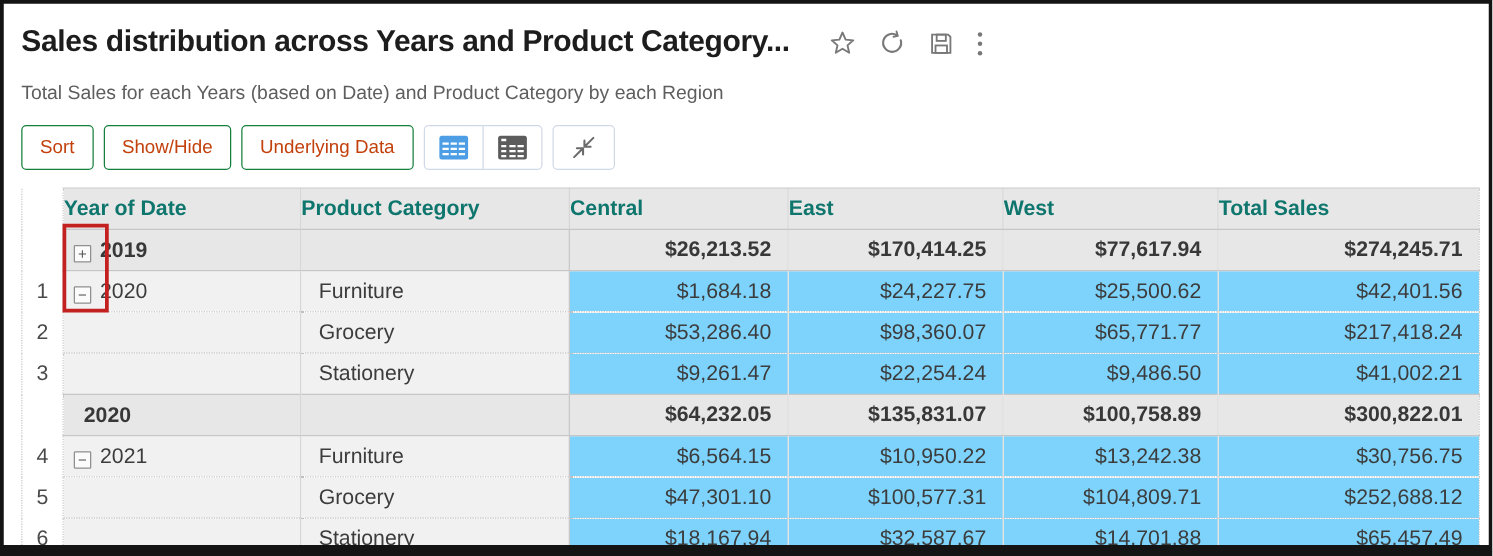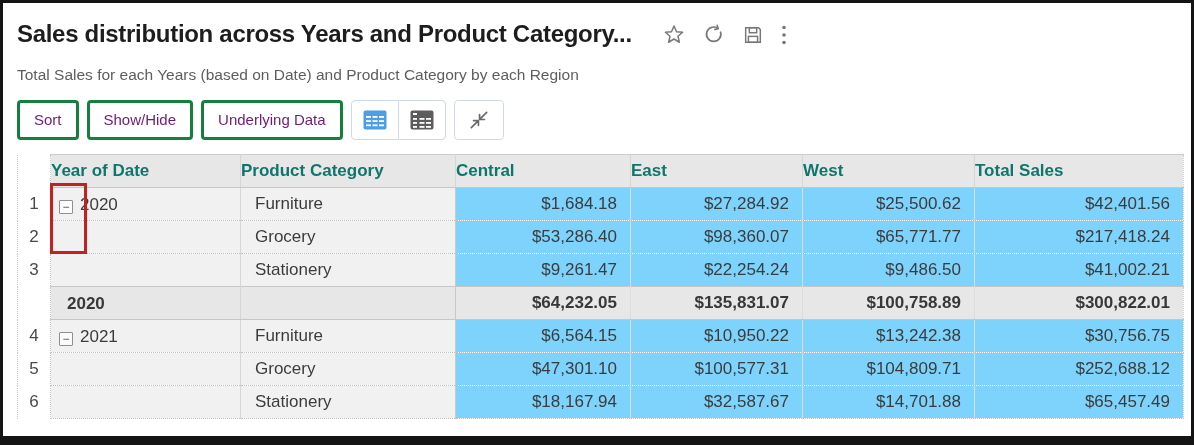--- a/index.html
+++ b/index.html
@@ -20,22 +20,22 @@
     letter-spacing:-0.3px; white-space:nowrap;
   }
   .hdr-actions { display:flex; align-items:center; gap:17px; margin-left:30px; margin-top:2px; }
   .hicon { display:inline-flex; align-items:center; justify-content:center; cursor:pointer; }
   .subtitle { margin-top:16px; font-size:15.5px; line-height:20px; color:#5e5e5e; }
 
   
   .toolbar { display:flex; align-items:stretch; gap:8px; margin:15px 0 0 14px; }
   .tbtn {
     font-family:"Liberation Sans", sans-serif;
-    font-size:15px; line-height:20px; color:#701a75; background:#fff;
-    border:3px solid #15803d; border-radius:4px; padding:7px 14px; cursor:pointer;
+    font-size:15px; line-height:20px; color:#c2410c; background:#fff;
+    border:1px solid #15803d; border-radius:4px; padding:7px 14px; cursor:pointer;
   }
   .icon-group { display:flex; border:1px solid #d0d9e8; border-radius:4px; background:#fff; }
   .icon-cell { display:flex; align-items:center; justify-content:center; padding:6px 11px; cursor:pointer; }
   .icon-cell + .icon-cell { border-left:1px solid #d0d9e8; }
   .icon-btn {
     display:flex; align-items:center; justify-content:center;
     border:1px solid #d0d9e8; border-radius:4px; background:#fff; padding:6px 13px; cursor:pointer;
   }
 
   
@@ -186,26 +186,35 @@
           <th class="blank"></th>
           <th>Year of Date</th>
           <th>Product Category</th>
           <th>Central</th>
           <th>East</th>
           <th>West</th>
           <th>Total Sales</th>
         </tr>
       </thead>
       <tbody>
+          <tr class="summary">
+            <td class="num"></td>
+            <td class="year"><span class="toggle">+</span><span class="ylabel">2019</span></td>
+            <td class="cat"></td>
+            <td class="val">$26,213.52</td>
+            <td class="val">$170,414.25</td>
+            <td class="val">$77,617.94</td>
+            <td class="val">$274,245.71</td>
+          </tr>
           <tr>
             <td class="num">1</td>
             <td class="year"><span class="toggle">−</span><span class="ylabel">2020</span></td>
             <td class="cat">Furniture</td>
             <td class="val">$1,684.18</td>
-            <td class="val">$27,284.92</td>
+            <td class="val">$24,227.75</td>
             <td class="val">$25,500.62</td>
             <td class="val">$42,401.56</td>
           </tr>
           <tr>
             <td class="num">2</td>
             <td class="year"></td>
             <td class="cat">Grocery</td>
             <td class="val">$53,286.40</td>
             <td class="val">$98,360.07</td>
             <td class="val">$65,771.77</td>

